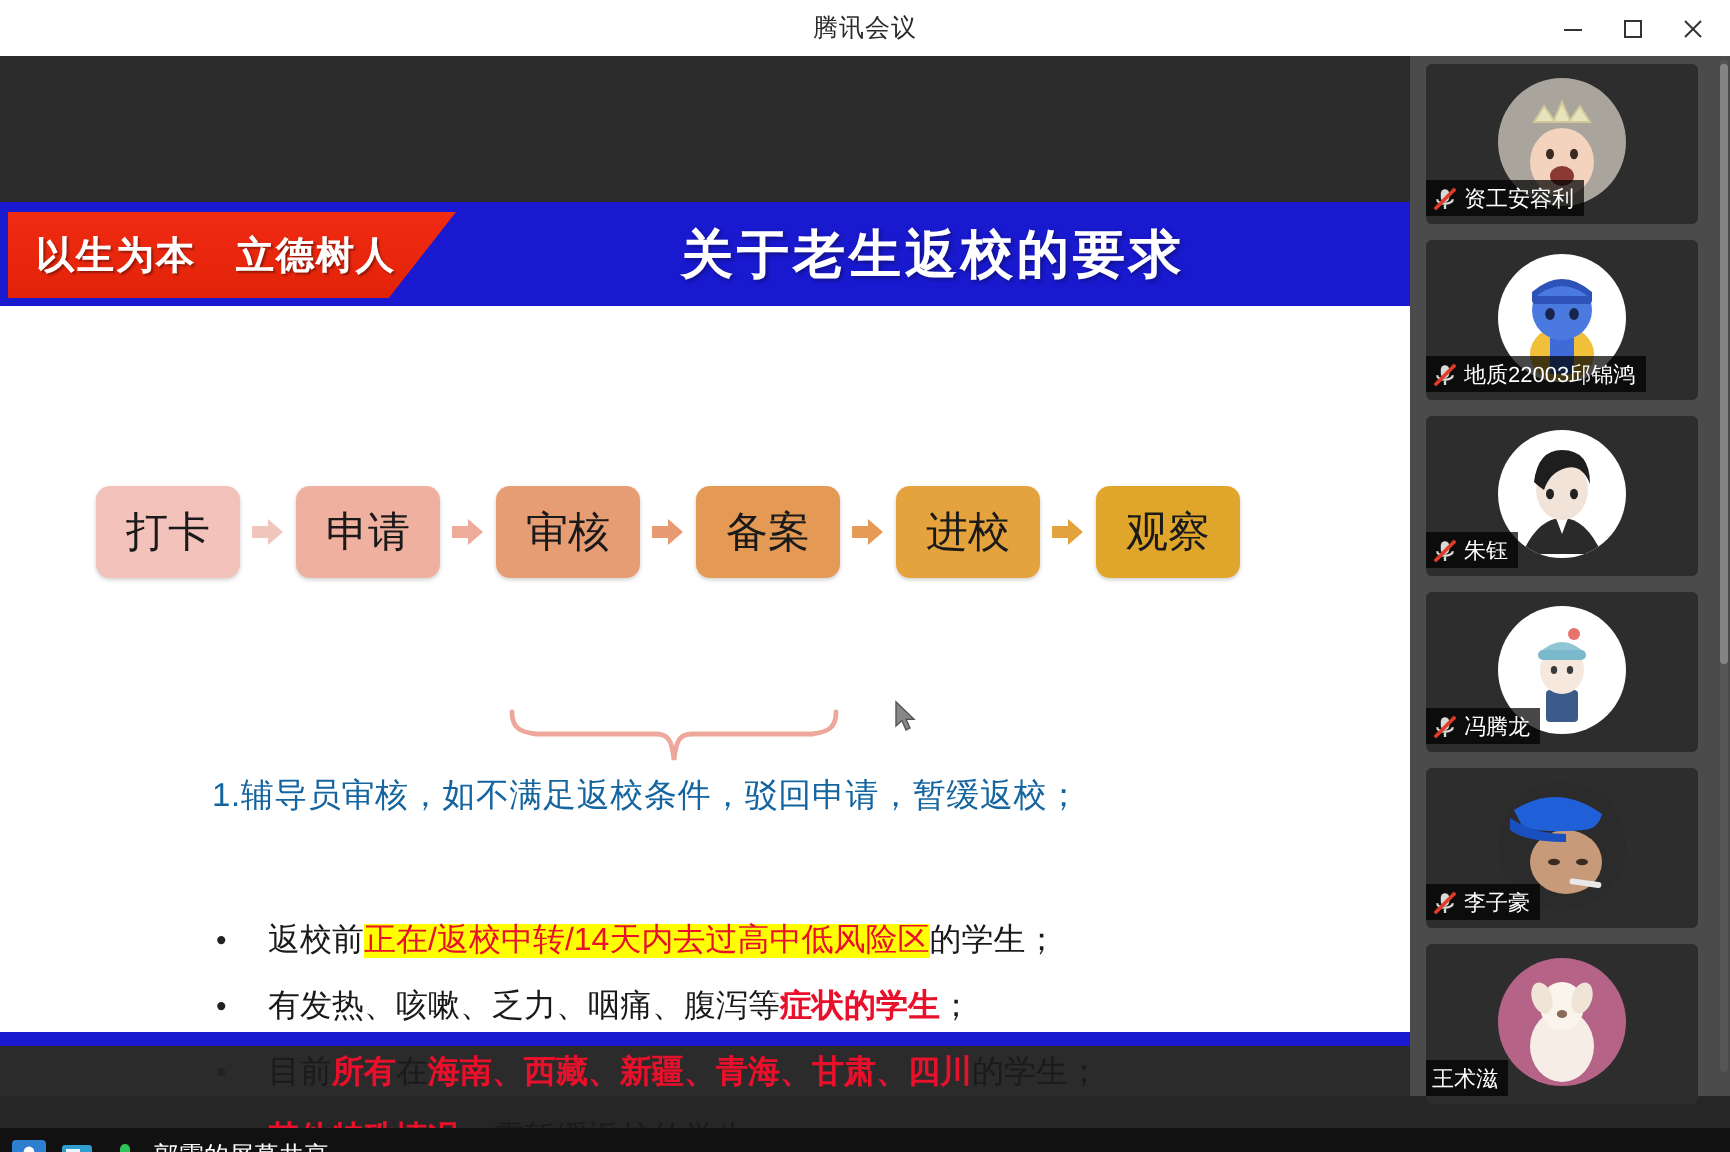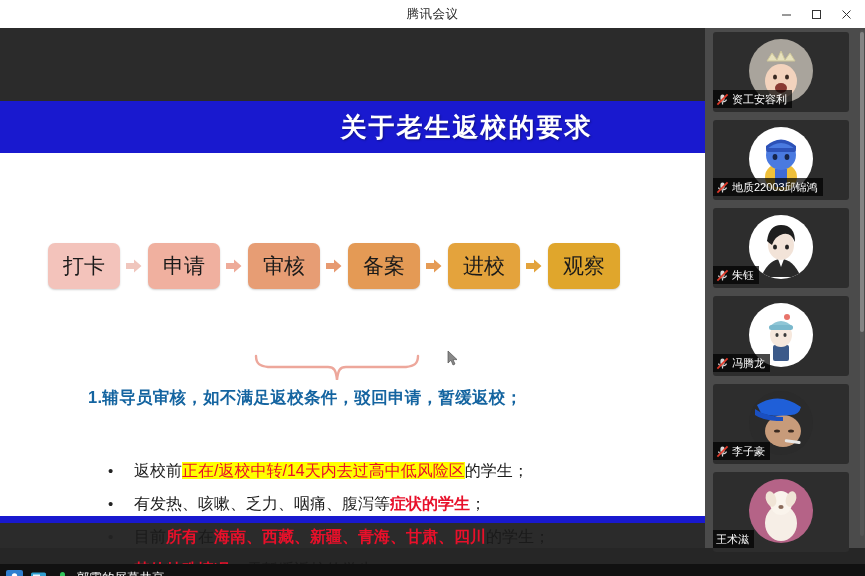--- a/index.html
+++ b/index.html
@@ -71,22 +71,22 @@
   .flow-arrow{
     width:28px;height:46px;display:flex;align-items:center;justify-content:center;
   }
   .flow-arrow svg{display:block;}
 
   
   .brace{position:absolute;left:252px;top:253px;width:170px;height:28px;}
 
   
   .line-1{
-    position:absolute;left:88px;top:286px;
-    font-size:16.5px;font-weight:bold;color:#1464a0;letter-spacing:.3px;white-space:nowrap;text-align:center;
+    position:absolute;left:106px;top:286px;
+    font-size:16.5px;font-weight:normal;color:#1464a0;letter-spacing:.3px;white-space:nowrap;text-align:center;
   }
   .line-2{
     position:absolute;left:99px;top:323px;
     font-size:16.5px;font-weight:bold;color:#e8102a;letter-spacing:.3px;white-space:nowrap;
   }
   .bullets{position:absolute;left:104px;top:358px;width:560px;}
   .bullet{display:flex;align-items:flex-start;margin-bottom:7px;height:26px;}
   .bullet-dot{
     width:26px;flex:none;font-size:15px;color:#222;line-height:24px;text-align:left;padding-left:4px;
   }
@@ -175,20 +175,23 @@
           </svg>
       </div>
     </div>
   </div>
 
   <div class="share-area">
 
     <div class="slide">
 
       <div class="slide-head">
+        <div class="ribbon">
+          <span class="ribbon-text">以生为本　立德树人</span>
+        </div>
         <div class="slide-title">关于老生返校的要求</div>
       </div>
 
       <div class="slide-body"></div>
 
       <div class="flow" id="flow">
           <div class="flow-box" style="background: rgb(243, 195, 187);">
             <span>打卡</span>
           </div>
           <div class="flow-arrow">

